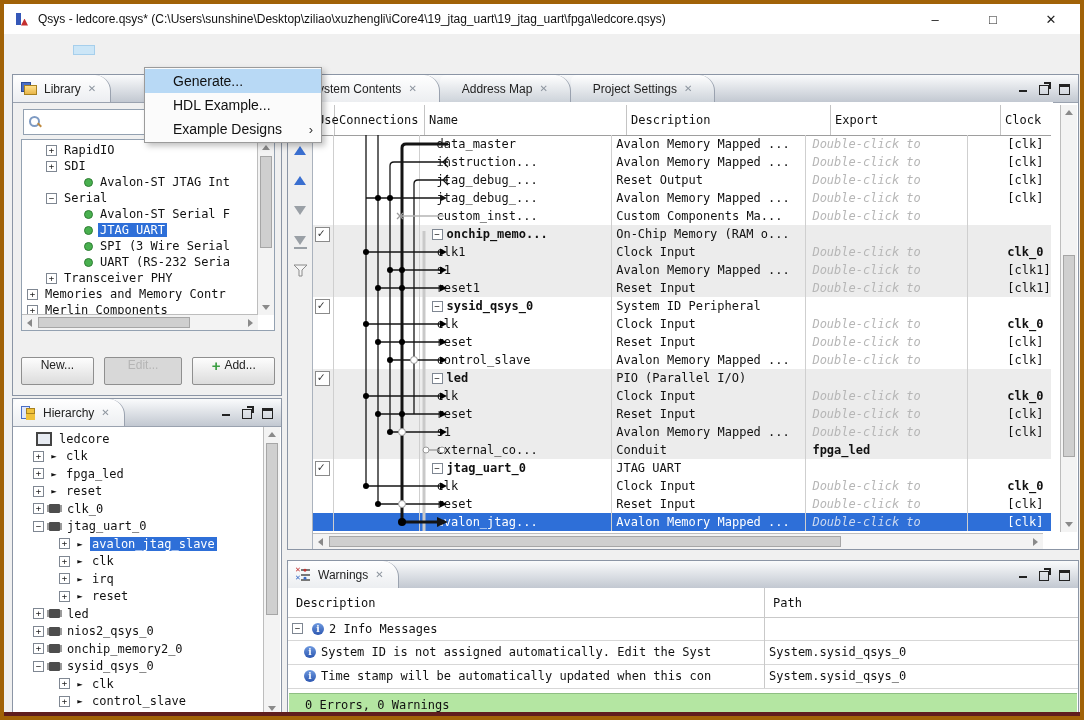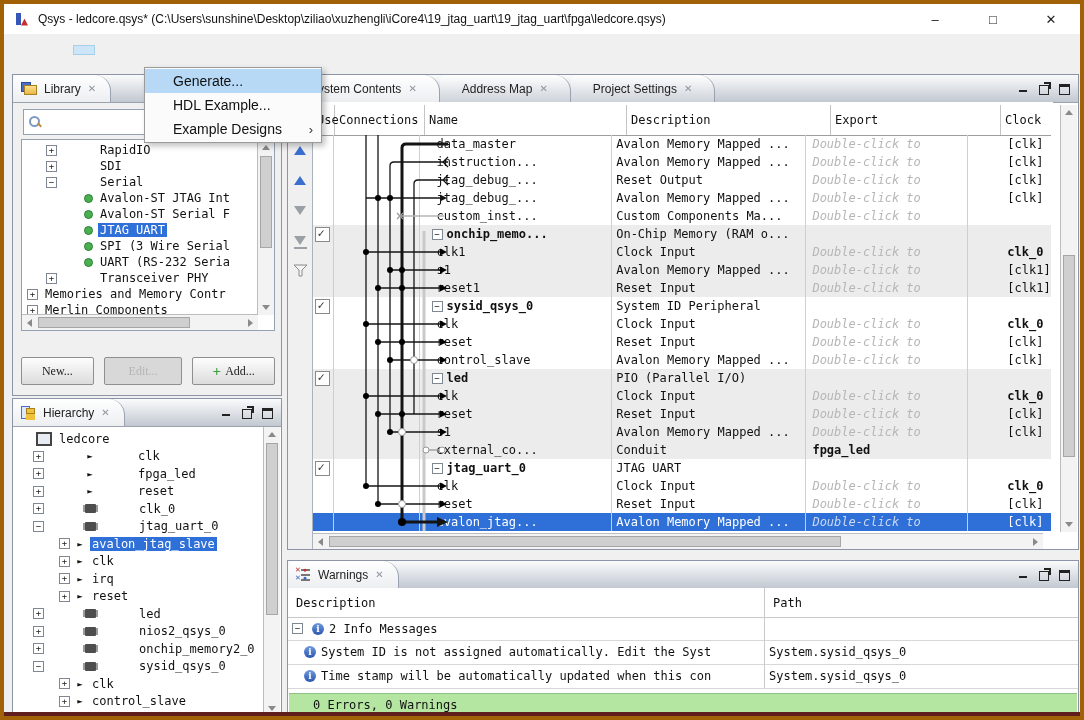--- a/index.html
+++ b/index.html
@@ -50,41 +50,41 @@
   .lib-ticon::before{content:"";position:absolute;left:0;top:0;width:8px;height:8px;background:#4a6ec4;border:1px solid #2c4a96;}
   .lib-ticon::after{content:"";position:absolute;left:3px;top:3px;width:11px;height:8px;background:linear-gradient(#ffe08a,#e8b64a);border:1px solid #a8811f;}
   .searchbox{position:absolute;left:10px;top:34px;width:248px;height:24px;background:#fff;border:1px solid #93a1b1;display:flex;align-items:center;}
   .search-icon{width:14px;height:14px;position:relative;margin-left:4px;}
   .search-icon::before{content:"";position:absolute;left:1px;top:1px;width:7px;height:7px;border:2px solid #7e9ac2;border-radius:50%;}
   .search-icon::after{content:"";position:absolute;left:9px;top:9px;width:5px;height:2px;background:#c08a3e;transform:rotate(45deg);}
   .lib-treebox{position:absolute;left:8px;top:64px;width:252px;height:190px;background:#fff;border:1px solid #93a1b1;overflow:hidden;}
   .lib-tree{position:absolute;left:0;top:2px;right:17px;bottom:16px;overflow:hidden;}
   .btnrow{position:absolute;left:8px;bottom:10px;width:254px;display:flex;gap:10px;}
   .btn{height:26px;border:1px solid #8f8f8f;background:linear-gradient(#fdfdfd,#dcdcdc);border-radius:2px;
-       font-family:Liberation Serif, serif;font-size:12px;color:#222;display:flex;align-items:center;justify-content:center;gap:4px;}
+       font-family:Liberation Sans, sans-serif;font-size:12px;color:#222;display:flex;justify-content:center;gap:4px;}
   .btn.disabled{color:#b5b5b5;background:#d8d8d8;}
   #btn-new{width:72px;} #btn-edit{width:78px;} #btn-add{width:82px;}
   .plus-icon{color:#3a9e41;font-weight:bold;font-size:15px;line-height:1;}
 
   
   .trow{display:flex;align-items:center;font-family:"DejaVu Sans Mono",monospace;font-size:12px;color:#111;white-space:nowrap;}
   .lib-tree .trow{height:16px;}
   .hier-tree .trow{height:17.5px;}
   .expander{width:9px;height:9px;border:1px solid #7f8792;background:#fff;flex:none;margin-right:5px;
             display:inline-flex;align-items:center;justify-content:center;font-size:9px;line-height:1;color:#222;}
   .g-plus .expander::before{content:"+";}
   .g-minus .expander::before{content:"\2212";}
   .g-none .expander{visibility:hidden;}
   .ticon{flex:none;margin-right:5px;display:inline-flex;align-items:center;justify-content:center;}
   .i-bullet .ticon{width:7px;height:7px;border-radius:50%;background:#49b04f;border:1px solid #2e7d33;}
   .i-port .ticon{width:10px;height:10px;color:#111;font-size:9px;}
   .i-port .ticon::before{content:"\25BA";}
   .i-module .ticon{width:11px;height:9px;background:#4d4d4d;border-radius:1px;box-shadow:-3px 0 0 -1px #9a9a9a,3px 0 0 -1px #9a9a9a;}
   .i-chip .ticon{width:12px;height:10px;border:2px solid #444;background:#e7ebf2;}
-  .ind-0{padding-left:5px;} .ind-1{padding-left:24px;gap:36px;} .ind-2{padding-left:46px;}
+  .ind-0{padding-left:5px;} .ind-1{padding-left:24px;} .ind-2{padding-left:46px;}
   .hier-tree .ind-1{padding-left:18px;} .hier-tree .ind-2{padding-left:44px;}
   .tlabel{padding:0 2px;}
   .selected .tlabel{background:#2e6fd8;color:#fff;}
 
   
   .sb{position:absolute;background:#f3f3f3;}
   .sb-v{width:16px;border-left:1px solid #bdbdbd;}
   .sb-h{height:15px;border-top:1px solid #bdbdbd;}
   .sb-btn{position:absolute;width:16px;height:15px;display:flex;align-items:center;justify-content:center;background:#f3f3f3;}
   .tri{width:0;height:0;border-left:4px solid transparent;border-right:4px solid transparent;}
@@ -149,21 +149,21 @@
   .msg-ticon::after{content:"\2715  \25CF";position:absolute;left:-1px;top:-2px;font-size:7px;color:#c23232;text-shadow:0 8px 0 #3a6bc6;}
   .msg-head{position:absolute;left:0;top:27px;right:0;height:29px;display:flex;border-bottom:1px solid #c9c9c9;background:#fff;}
   .msg-head .hc{font-family:"DejaVu Sans Mono",monospace;font-size:12px;color:#111;display:flex;align-items:center;padding-left:8px;box-sizing:border-box;}
   .mh-desc{width:477px;border-right:1px solid #c9c9c9;}
   .msgrow{position:absolute;left:0;right:0;display:flex;border-bottom:1px solid #d7d7d7;font-family:"DejaVu Sans Mono",monospace;font-size:12px;color:#111;align-items:center;}
   .md{width:477px;border-right:1px solid #c9c9c9;height:100%;display:flex;align-items:center;gap:5px;overflow:hidden;white-space:nowrap;padding-left:4px;box-sizing:border-box;}
   .mp{padding-left:4px;white-space:nowrap;overflow:hidden;}
   .info-icon{flex:none;width:12px;height:12px;border-radius:50%;background:linear-gradient(#6f9ae0,#2b56b0);color:#fff;
              font-size:9px;font-weight:bold;display:inline-flex;align-items:center;justify-content:center;font-family:"DejaVu Serif",serif;}
   .statusbar{position:absolute;left:1px;right:1px;bottom:1px;height:22px;background:#b4e6a2;border-top:1px solid #8fbf83;
-             display:flex;align-items:center;padding-left:24px;font-family:"DejaVu Sans Mono",monospace;font-size:12px;color:#111;}
+             display:flex;align-items:center;padding-left:16px;font-family:"DejaVu Sans Mono",monospace;font-size:12px;color:#111;}
   .bottom-strip{position:absolute;left:0;bottom:0;width:100%;height:4px;background:#5f1d1d;}
 </style>
 </head>
 <body>
 
 <div id="app">
 
   <div class="titlebar">
     <span class="appicon"></span>
     <span class="title-text">Qsys - ledcore.qsys* (C:\Users\sunshine\Desktop\ziliao\xuzhengli\iCore4\19_jtag_uart\19_jtag_uart\fpga\ledcore.qsys)</span>
@@ -219,29 +219,29 @@
       <div class="trow g-plus i-none ind-1">
             <span class="expander"></span>
 
             <span class="tlabel">RapidIO</span>
           </div>
           <div class="trow g-plus i-none ind-1">
             <span class="expander"></span>
 
             <span class="tlabel">SDI</span>
           </div>
-          <div class="trow g-minus i-none ind-1">
-            <span class="expander"></span>
-
-            <span class="tlabel">Serial</span>
-          </div>
           <div class="trow g-none i-bullet ind-2">
             <span class="expander"></span>
             <span class="ticon"></span>
             <span class="tlabel">Avalon-ST JTAG Int</span>
+          </div>
+          <div class="trow g-minus i-none ind-1">
+            <span class="expander"></span>
+
+            <span class="tlabel">Serial</span>
           </div>
           <div class="trow g-none i-bullet ind-2">
             <span class="expander"></span>
             <span class="ticon"></span>
             <span class="tlabel">Avalon-ST Serial F</span>
           </div>
           <div class="trow g-none i-bullet ind-2 selected">
             <span class="expander"></span>
             <span class="ticon"></span>
             <span class="tlabel">JTAG UART</span>

